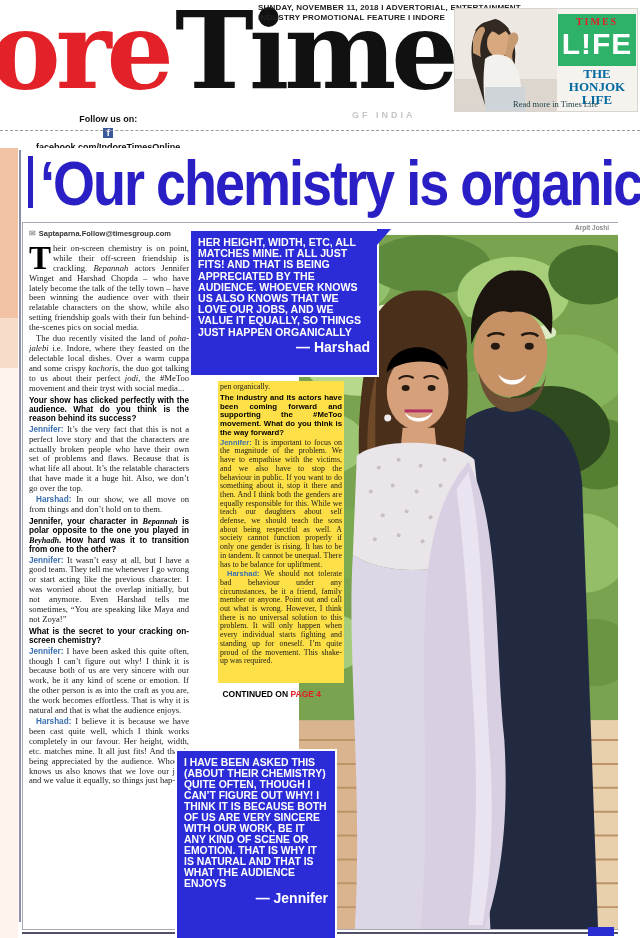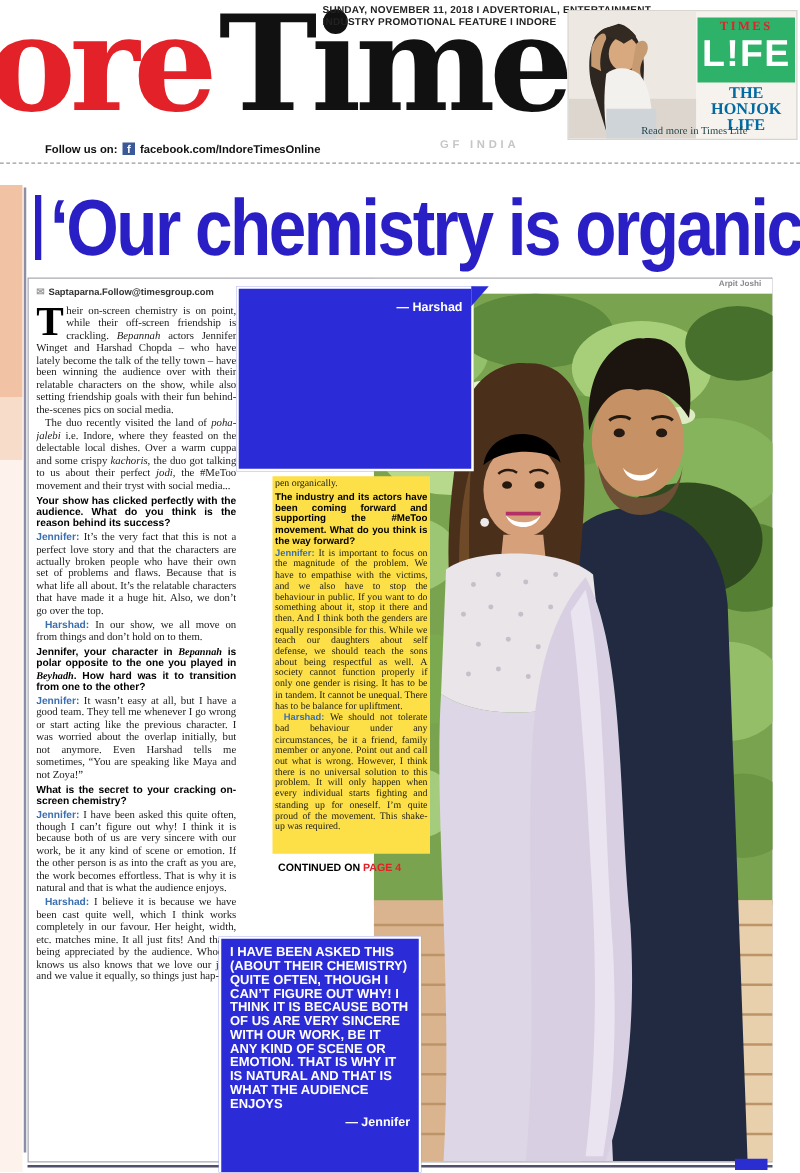--- a/index.html
+++ b/index.html
@@ -10,21 +10,21 @@
   .masthead { position:absolute; left:0; top:0; width:640px; height:148px; background:#fff; overflow:hidden; }
   .mast-title { position:absolute; left:-10px; top:-4px; font-family:"DejaVu Serif",serif; font-weight:bold;
                 font-size:106px; line-height:110px; letter-spacing:-5px; white-space:nowrap; }
   .mast-title .red { color:#e22128; }
   .mast-title .black { color:#111; margin-left:6px; }
   .dateline { position:absolute; left:258px; top:3px; font-family:"Liberation Sans",sans-serif;
               font-weight:bold; font-size:8px; line-height:10px; color:#222; letter-spacing:.2px; }
   .watermark { position:absolute; left:352px; top:110px; font-family:"Liberation Sans",sans-serif;
                font-weight:bold; font-size:9px; color:#c6c6c6; letter-spacing:3px; }
   .followbar { position:absolute; left:36px; top:114px; font-family:"Liberation Sans",sans-serif;
-               font-weight:bold; font-size:9px; color:#111; display:flex; align-items:center; gap:4px; }
+               font-weight:bold; font-size:9px; color:#111; display:flex; align-items:center; gap:4px;flex-direction:column; }
   .fb-icon { display:inline-block; width:10px; height:10px; background:#3b5998; color:#fff;
              font-size:9px; line-height:10px; text-align:center; font-family:"Liberation Sans",sans-serif; font-weight:bold; }
   .dashline { position:absolute; left:0; top:130px; width:640px; border-top:1px dashed #9a9a9a; }
 
   
   .promo { position:absolute; right:2px; top:8px; width:184px; height:104px; background:#f6f3ef;
            border:1px solid #d8d4cf; overflow:hidden; }
   .promo-logo { position:absolute; left:103px; top:5px; width:78px; height:52px; background:#2eb26a;
                 text-align:center; padding-top:2px; }
   .promo-logo .t { font-family:"Liberation Serif",serif; font-weight:bold; font-size:10px; color:#e22128; letter-spacing:2px; line-height:11px; }
@@ -68,21 +68,21 @@
                font-family:Liberation Sans, sans-serif; font-weight:bold; font-size:8.5px; color:#000; }
   .continued .pg { color:#e22128; }
 
   
   .quote { position:absolute; background:#2b2bd8; border:2px solid #fff; color:#fff; z-index:6;
            font-family:"Liberation Sans",sans-serif; font-weight:bold; padding:6px 7px; }
   .quote .fold { position:absolute; right:-14px; top:-2px; width:0; height:0;
                  border-left:14px solid #2b2bd8; border-bottom:16px solid transparent; }
   .quote1 { left:166px; top:6px; width:190px; height:148px; font-size:10.6px; line-height:11.2px; }
   .quote2 { left:152px; top:488px; width:162px; height:218px; font-size:10.4px; line-height:11px;margin-top:38px; }
-  .quote .attr { text-align:right; font-size:10px; margin-top:4px; }
+  .quote .attr { text-align:right; font-size:14px; margin-top:4px; }
 
   
   .footer-line { position:absolute; left:22px; top:932px; width:596px; height:2px; background:#50506a; }
   .footer-marker { position:absolute; left:588px; top:927px; width:26px; height:9px; background:#2a2ed0; }
 </style>
 </head>
 <body>
 
 <div class="page">
 
@@ -235,20 +235,21 @@
           <p class="para question"><span class="seg-plain">Jennifer, your character in </span><span class="seg-italic">Bepannah</span><span class="seg-plain"> is polar opposite to the one you played in </span><span class="seg-italic">Beyhadh</span><span class="seg-plain">. How hard was it to transition from one to the other?</span></p>
           <p class="para normal"><span class="seg-speaker">Jennifer: </span><span class="seg-plain">It wasn’t easy at all, but I have a good team. They tell me whenever I go wrong or start acting like the previous character. I was worried about the overlap initially, but not anymore. Even Harshad tells me sometimes, “You are speaking like Maya and not Zoya!”</span></p>
           <p class="para question"><span class="seg-plain">What is the secret to your cracking on-screen chemistry?</span></p>
           <p class="para normal"><span class="seg-speaker">Jennifer: </span><span class="seg-plain">I have been asked this quite often, though I can’t figure out why! I think it is because both of us are very sincere with our work, be it any kind of scene or emotion. If the other person is as into the craft as you are, the work becomes effortless. That is why it is natural and that is what the audience enjoys.</span></p>
           <p class="para normal"><span class="seg-speaker">Harshad: </span><span class="seg-plain">I believe it is because we have been cast quite well, which I think works completely in our favour. Her height, width, etc. matches mine. It all just fits! And that is being appreciated by the audience. Whoever knows us also knows that we love our jobs, and we value it equally, so things just hap-</span></p>
         </div>
     </div>
 
     <div class="quote quote1">
       <div class="fold"></div>
+      <div>HER HEIGHT, WIDTH, ETC, ALL MATCHES MINE. IT ALL JUST FITS! AND THAT IS BEING APPRECIATED BY THE AUDIENCE. WHOEVER KNOWS US ALSO KNOWS THAT WE LOVE OUR JOBS, AND WE VALUE IT EQUALLY, SO THINGS JUST HAPPEN ORGANICALLY</div>
       <div class="attr">— Harshad</div>
     </div>
 
     <div class="col col2">
       <div>
           <p class="para normal"><span class="seg-plain">pen organically.</span></p>
           <p class="para question"><span class="seg-plain">The industry and its actors have been coming forward and supporting the #MeToo movement. What do you think is the way forward?</span></p>
           <p class="para normal"><span class="seg-speaker">Jennifer: </span><span class="seg-plain">It is important to focus on the magnitude of the problem. We have to empathise with the victims, and we also have to stop the behaviour in public. If you want to do something about it, stop it there and then. And I think both the genders are equally responsible for this. While we teach our daughters about self defense, we should teach the sons about being respectful as well. A society cannot function properly if only one gender is rising. It has to be in tandem. It cannot be unequal. There has to be balance for upliftment.</span></p>
           <p class="para normal"><span class="seg-speaker">Harshad: </span><span class="seg-plain">We should not tolerate bad behaviour under any circumstances, be it a friend, family member or anyone. Point out and call out what is wrong. However, I think there is no universal solution to this problem. It will only happen when every individual starts fighting and standing up for oneself. I’m quite proud of the movement. This shake-up was required.</span></p>
         </div>

